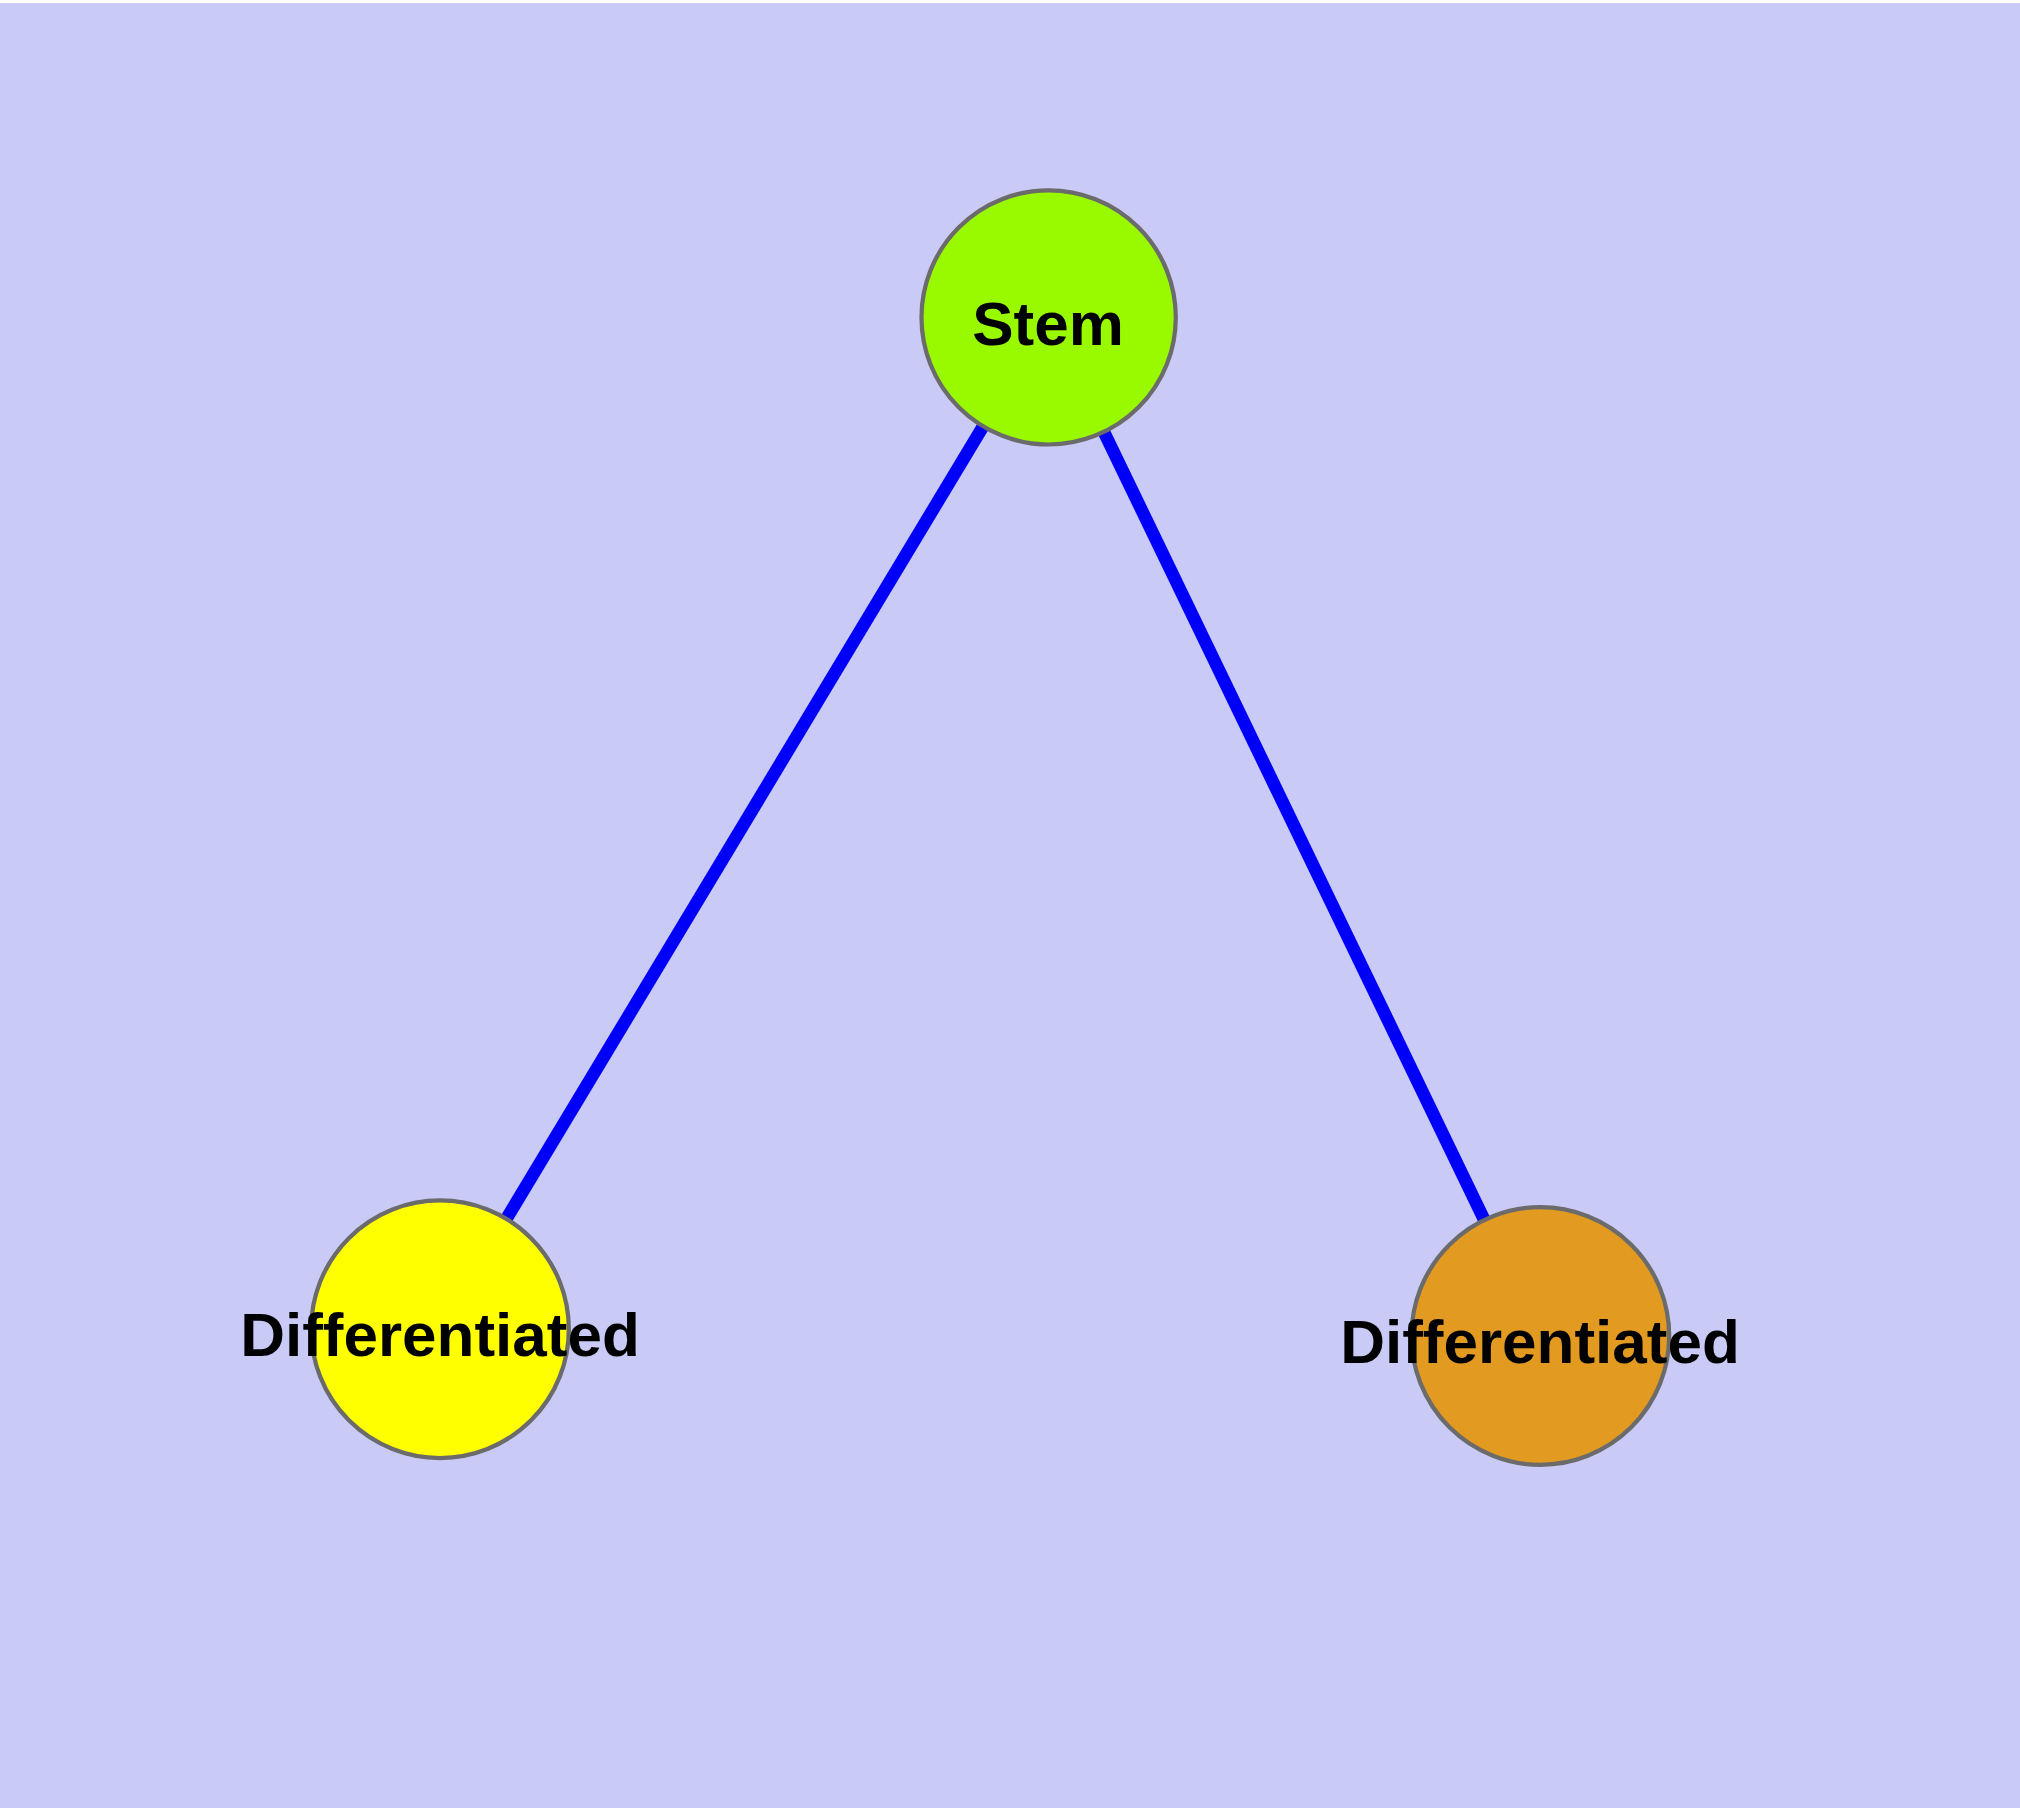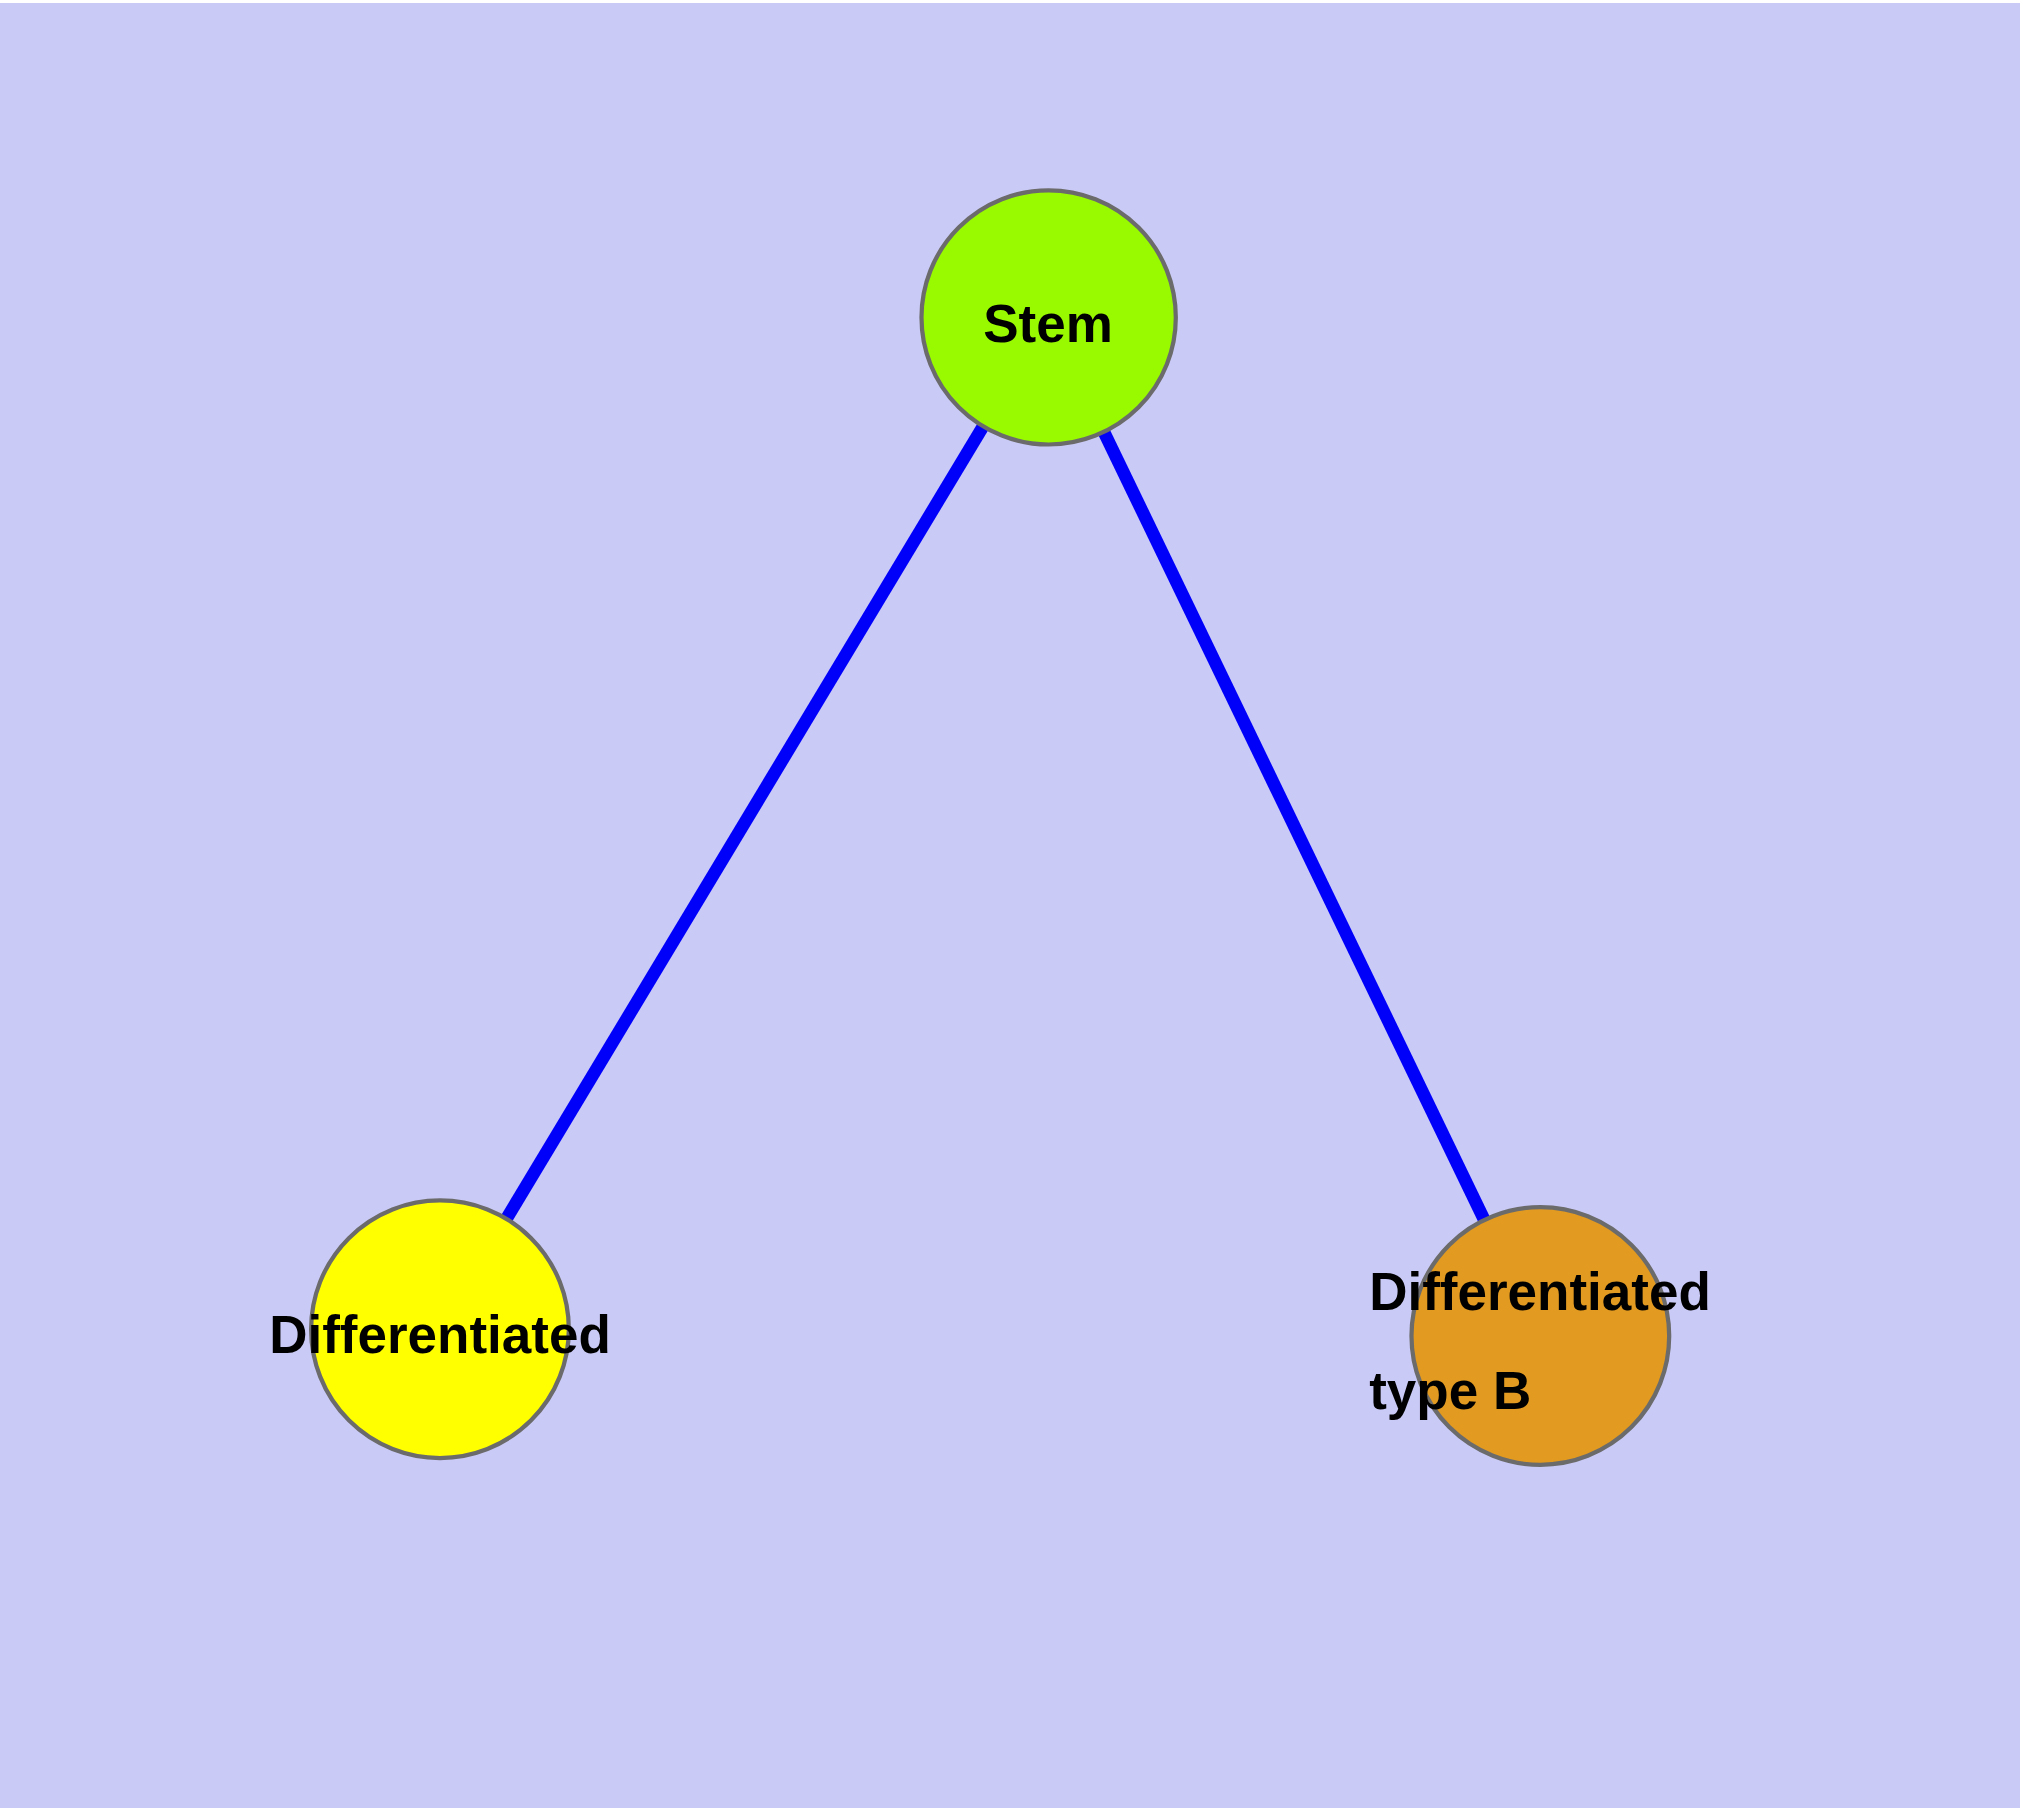--- a/index.html
+++ b/index.html
@@ -32,24 +32,24 @@
   #graph-svg line {
     stroke-width: 15px;
     stroke-linecap: butt;
   }
   #graph-svg circle {
     stroke-width: 5px;
   }
   .node-label {
     position: absolute;
     transform: translate(-50%, -50%);
-    text-align: left;
+    text-align: right;
     color: #000000;
     font-weight: bold;
-    font-size: 53px;
+    font-size: 62px;
     line-height: 99px;
     white-space: nowrap;
     pointer-events: none;
   }
   .label-line {
     white-space: nowrap;
   }
 </style>
 </head>
 <body>
@@ -67,17 +67,16 @@
     <div class="node-label" style="left: 1048px; top: 320px; color: rgb(0, 0, 0);">
       <div class="label-line">Stem</div>
     </div>
 
     <div class="node-label" style="left: 440px; top: 1331px; color: rgb(0, 0, 0);">
       <div class="label-line">Differentiated</div>
     </div>
 
     <div class="node-label" style="left: 1540px; top: 1338px; color: rgb(0, 0, 0);">
       <div class="label-line">Differentiated</div>
-      <div class="label-line">type B</div>
     </div>
   </div>
 </div>
 
 
 </body></html>

